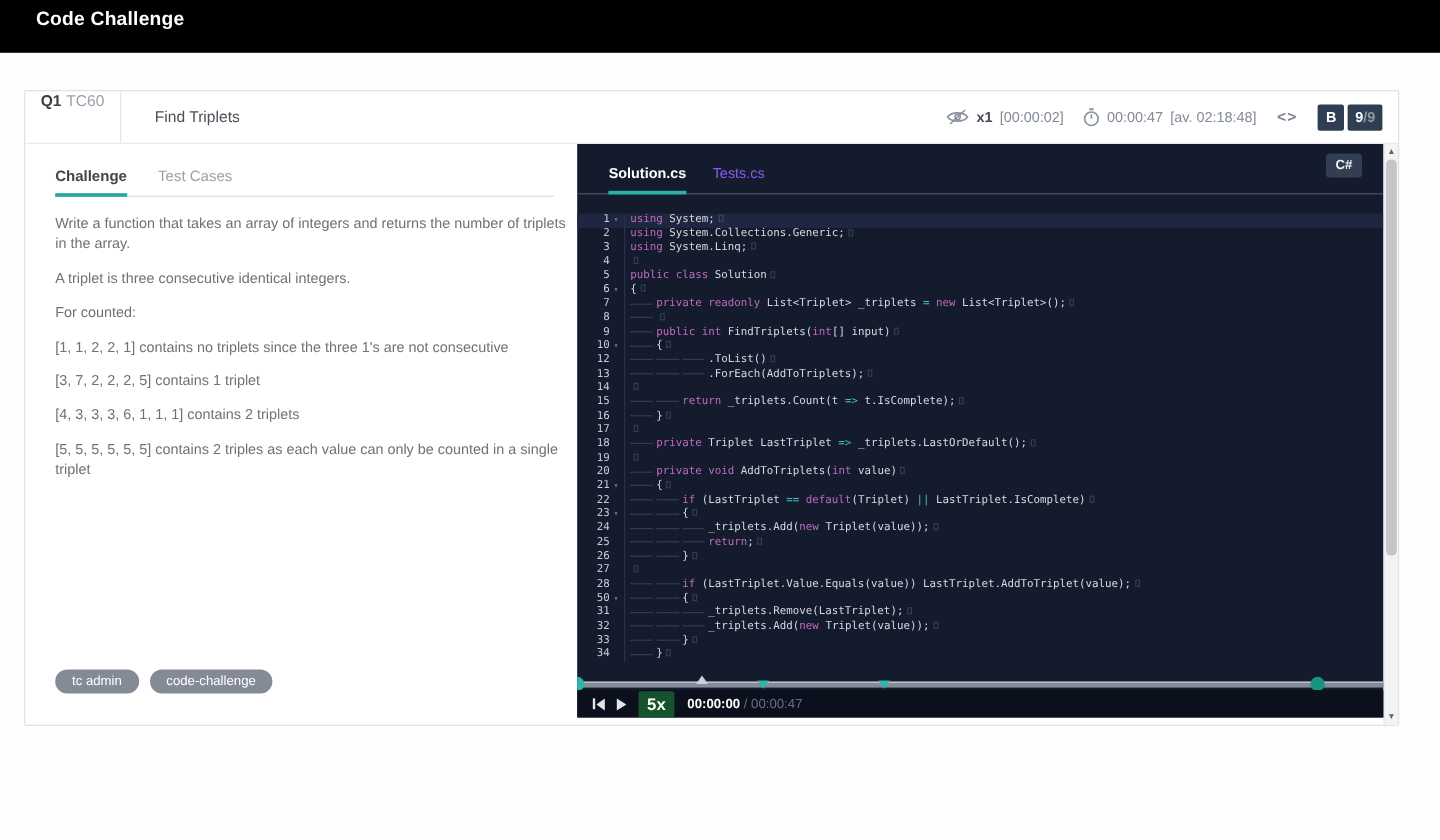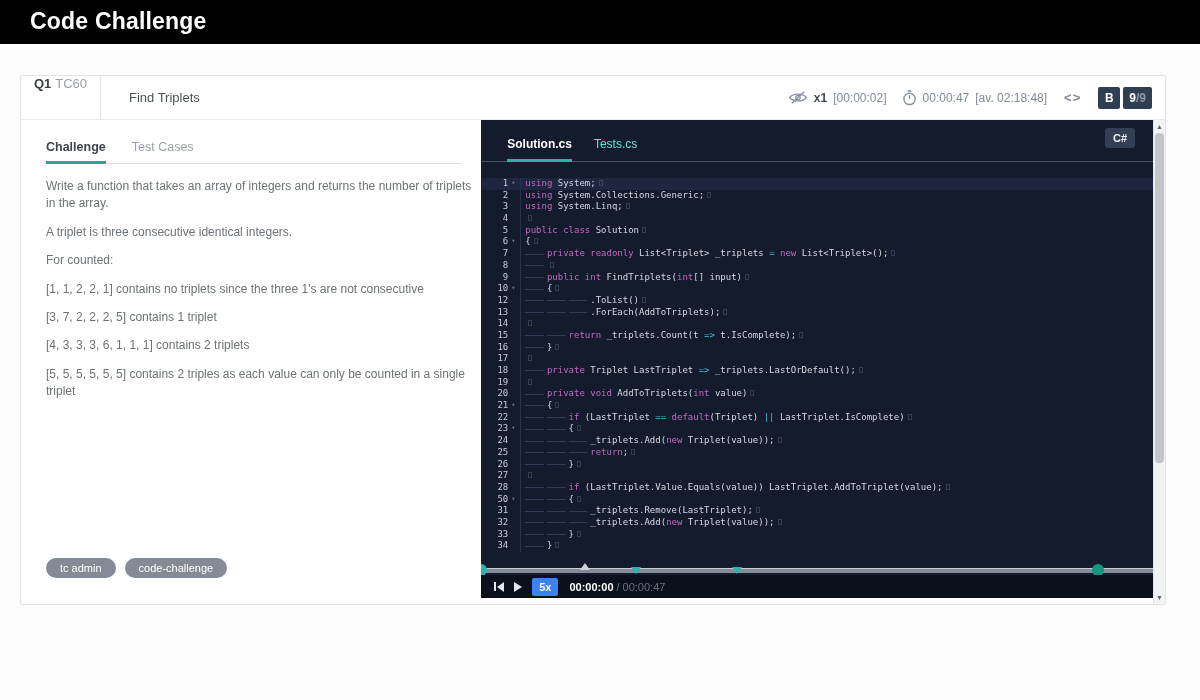--- a/index.html
+++ b/index.html
@@ -2,21 +2,21 @@
 <html><head>
 <meta charset="utf-8">
 <style>
   * { box-sizing: border-box; }
   html,body { margin:0; padding:0; }
   body { font-family:"Liberation Sans", sans-serif; }
   .stage { position:relative; width:1200px; height:700px; background:#fdfdfe; overflow:hidden; }
 
   
   .topbar { position:absolute; left:0; top:0; width:1200px; height:44px; background:#000; }
-  .topbar h1 { margin:0; padding:8px 0 0 30px; color:#fff; font-size:23px; font-weight:bold; letter-spacing:.2px; }
+  .topbar h1 { margin:0; padding:8px 0 0 30px; color:#fff; font-size:16px; font-weight:bold; letter-spacing:.2px; }
 
   
   .panel { position:absolute; left:20px; top:75px; width:1146px; height:530px; background:#fff;
            border:1px solid #dfe2e6; border-radius:2px; }
 
   .panel-header { height:44px; display:flex; align-items:center; border-bottom:1px solid #e8eaed; }
   .qcell { width:80px; align-self:stretch; display:flex; justify-content:center;
            border-right:1px solid #e4e6ea; font-size:13px; }
   .q-num { font-weight:bold; color:#3b4046; margin-right:4px; }
   .q-code { color:#9aa1ab; }
@@ -42,21 +42,21 @@
   .tab.active::after { content:""; position:absolute; left:0; right:0; bottom:-1px; height:3px; background:#26a69a; }
   .desc { margin-top:14px; width:430px; font-size:12px; color:#6c7278; line-height:1.45; }
   .desc p { margin:0 0 11px 0; }
   .tags { position:absolute; left:25px; bottom:26px; display:flex; gap:9px; }
   .tag { background:#858b96; color:#fff; font-size:11px; padding:4px 14px; border-radius:12px; }
 
   
   .editor { width:673px; height:478px; background:#141b2d; position:relative; overflow:hidden; color:#d6d9e2; }
   .ed-tabs { height:42px; display:flex; align-items:flex-end; gap:22px; padding:0 0 0 26px;
              border-bottom:1px solid #4d5464; font-size:12px; position:relative; }
-  .ed-tab { color:#5eead4; padding-bottom:10px; position:relative; }
+  .ed-tab { color:#8b5cf6; padding-bottom:10px; position:relative; }
   .ed-tab.active { color:#fff; font-weight:bold; }
   .ed-tab.active::after { content:""; position:absolute; left:0; right:0; bottom:-1px; height:3px; background:#29b3a7; }
   .csharp-badge { position:absolute; right:18px; top:8px; background:#323e53; color:#f0f2f5;
                   font-weight:bold; font-size:11px; padding:4px 8px; border-radius:3px; }
 
   .code { position:absolute; top:58px; left:0; right:0; font-family:"DejaVu Sans Mono", monospace;
           font-size:9px; line-height:11.7px; }
   .code-line { display:flex; height:11.7px; white-space:pre; }
   .code-line.current { background:#1e2640; }
   .gut { width:40px; flex:none; display:flex; border-right:1px solid #28304a; }
@@ -81,21 +81,21 @@
   .mk.triangle-down { width:0; height:0; top:4px; margin-left:-5px;
        border-left:5px solid transparent; border-right:5px solid transparent; border-top:7px solid #2cb5ac; }
 
   
   .controls { position:absolute; left:0; right:0; bottom:0; height:23px; background:#0b101c; z-index:6;
               display:flex; align-items:center; padding-left:13px; font-size:11px; }
   .ctl { display:flex; align-items:center; margin-right:10px; cursor:default; }
   .bar { width:2px; height:9px; background:#e2e6ec; margin-right:1px; }
   .tri-l { width:0; height:0; border-top:5px solid transparent; border-bottom:5px solid transparent; border-right:7px solid #e2e6ec; }
   .tri-r { width:0; height:0; border-top:5px solid transparent; border-bottom:5px solid transparent; border-left:8px solid #e2e6ec; }
-  .speed { background:#3b82f6; color:#fff; font-weight:bold; font-size:11px; padding:3px 7px; border-radius:2px; margin-right:11px; }
+  .speed { background:#14532d; color:#fff; font-weight:bold; font-size:14px; padding:3px 7px; border-radius:2px; margin-right:11px; }
   .time-now { color:#fff; font-weight:bold; }
   .time-sep { color:#667082; margin:0 3px; }
   .time-total { color:#667082; }
 
   
   .scrollbar { width:12px; background:#f2f3f4; border-left:1px solid #e6e7ea; position:relative; }
   .sb-arrow { position:absolute; left:0; right:0; height:10px; color:#5f646b; font-size:7px; text-align:center; line-height:11px; }
   .sb-up { top:1px; } .sb-down { bottom:2px; }
   .sb-thumb { position:absolute; left:1px; right:1px; top:13px; height:330px; background:#c3c5c9; border-radius:4px; }
 

